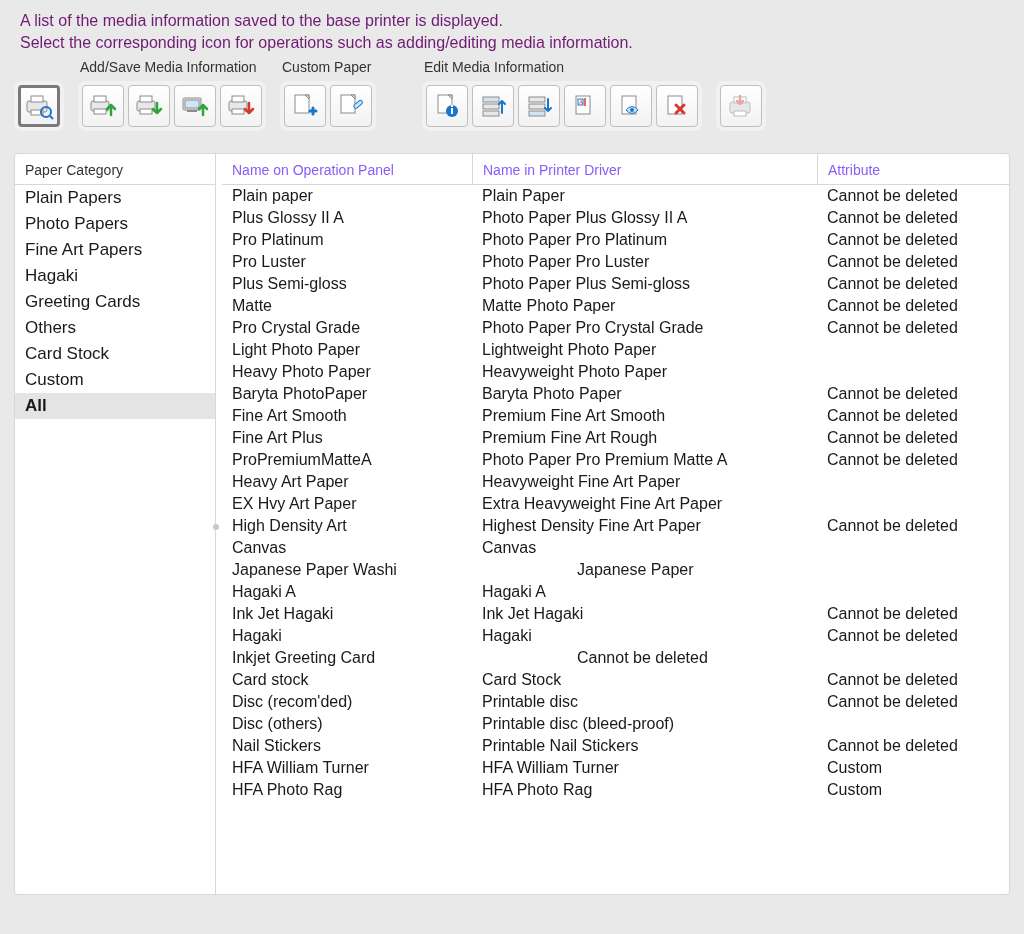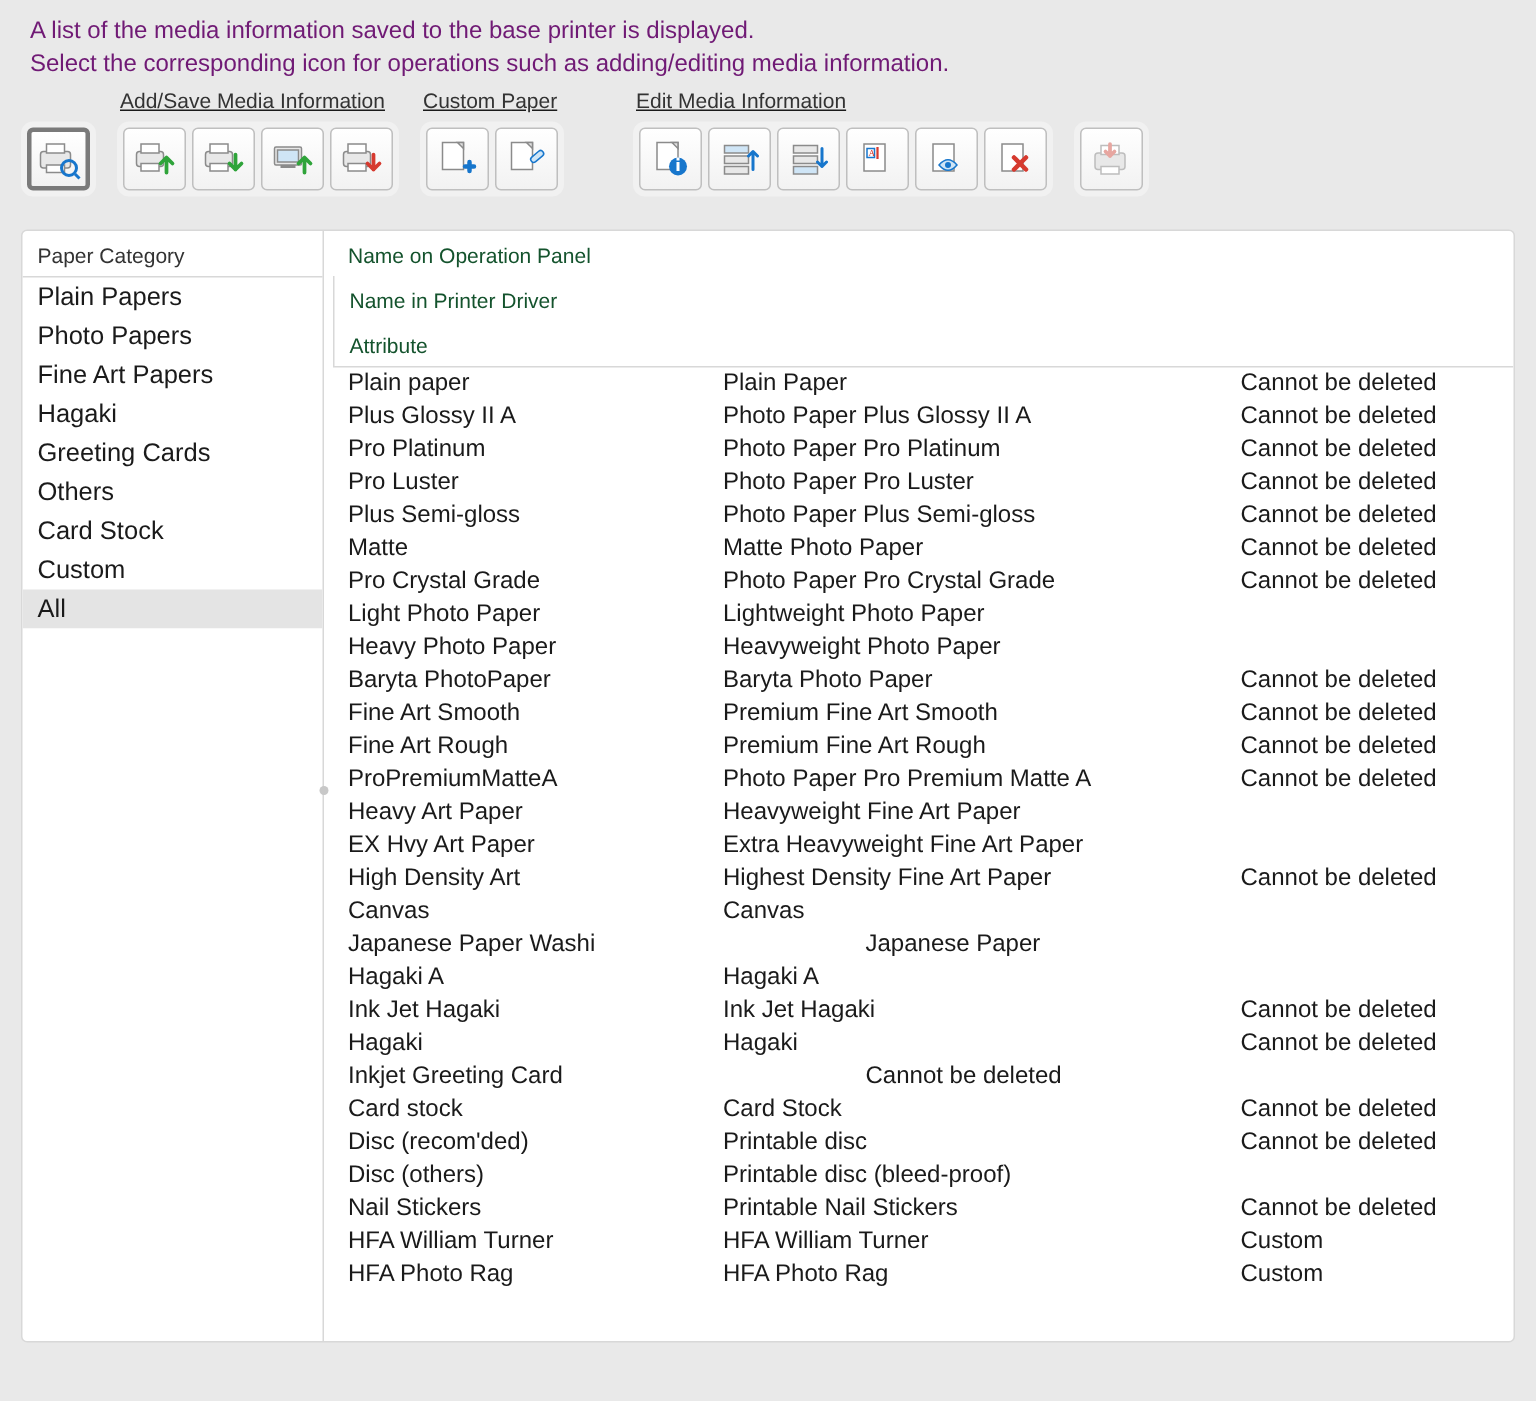--- a/index.html
+++ b/index.html
@@ -34,21 +34,20 @@
   }
   .toolbar {
     display: flex;
     align-items: flex-end;
     gap: 14px;
     padding: 0 14px 6px 14px;
   }
   .tb-group {
     display: flex;
     flex-direction: column;
-    text-decoration: underline;
   }
   .tb-group-label {
     font-size: 14px;
     color: #333;
     margin-bottom: 4px;
     padding-left: 2px;
     height: 18px;
   }
   .tb-row {
     display: flex;
@@ -98,20 +97,21 @@
   .sidebar-list {
     overflow: auto;
   }
   .sidebar-item {
     padding: 3px 10px;
     font-size: 17px;
     cursor: default;
   }
   .sidebar-item.selected {
     background: var(--select-bg);
+    font-weight: bold;
   }
   .divider-handle {
     width: 6px;
     position: relative;
   }
   .divider-handle::after {
     content: "";
     position: absolute;
     top: 50%;
     left: -3px;
@@ -123,22 +123,21 @@
   .table-wrap {
     flex: 1;
     display: flex;
     flex-direction: column;
     overflow: hidden;
   }
   .table-head {
     display: flex;
     border-bottom: 1px solid var(--line);
     font-size: 14px;
-    color: #14532d;
-    flex-direction: column;
+    color: #8b5cf6;
   }
   .th {
     padding: 8px 10px 6px 10px;
     box-sizing: border-box;
     border-left: 1px solid var(--line);
   }
   .th:first-child { border-left: none; }
   .col-op  { width: 250px; }
   .col-drv { width: 345px; }
   .col-attr{ flex: 1; }
@@ -385,21 +384,21 @@
           <div class="cell col-op">Baryta PhotoPaper</div>
           <div class="cell col-drv">Baryta Photo Paper</div>
           <div class="cell col-attr">Cannot be deleted</div>
         </div>
         <div class="row">
           <div class="cell col-op">Fine Art Smooth</div>
           <div class="cell col-drv">Premium Fine Art Smooth</div>
           <div class="cell col-attr">Cannot be deleted</div>
         </div>
         <div class="row">
-          <div class="cell col-op">Fine Art Rough</div>
+          <div class="cell col-op">Fine Art Plus</div>
           <div class="cell col-drv">Premium Fine Art Rough</div>
           <div class="cell col-attr">Cannot be deleted</div>
         </div>
         <div class="row">
           <div class="cell col-op">ProPremiumMatteA</div>
           <div class="cell col-drv">Photo Paper Pro Premium Matte A</div>
           <div class="cell col-attr">Cannot be deleted</div>
         </div>
         <div class="row">
           <div class="cell col-op">Heavy Art Paper</div>

